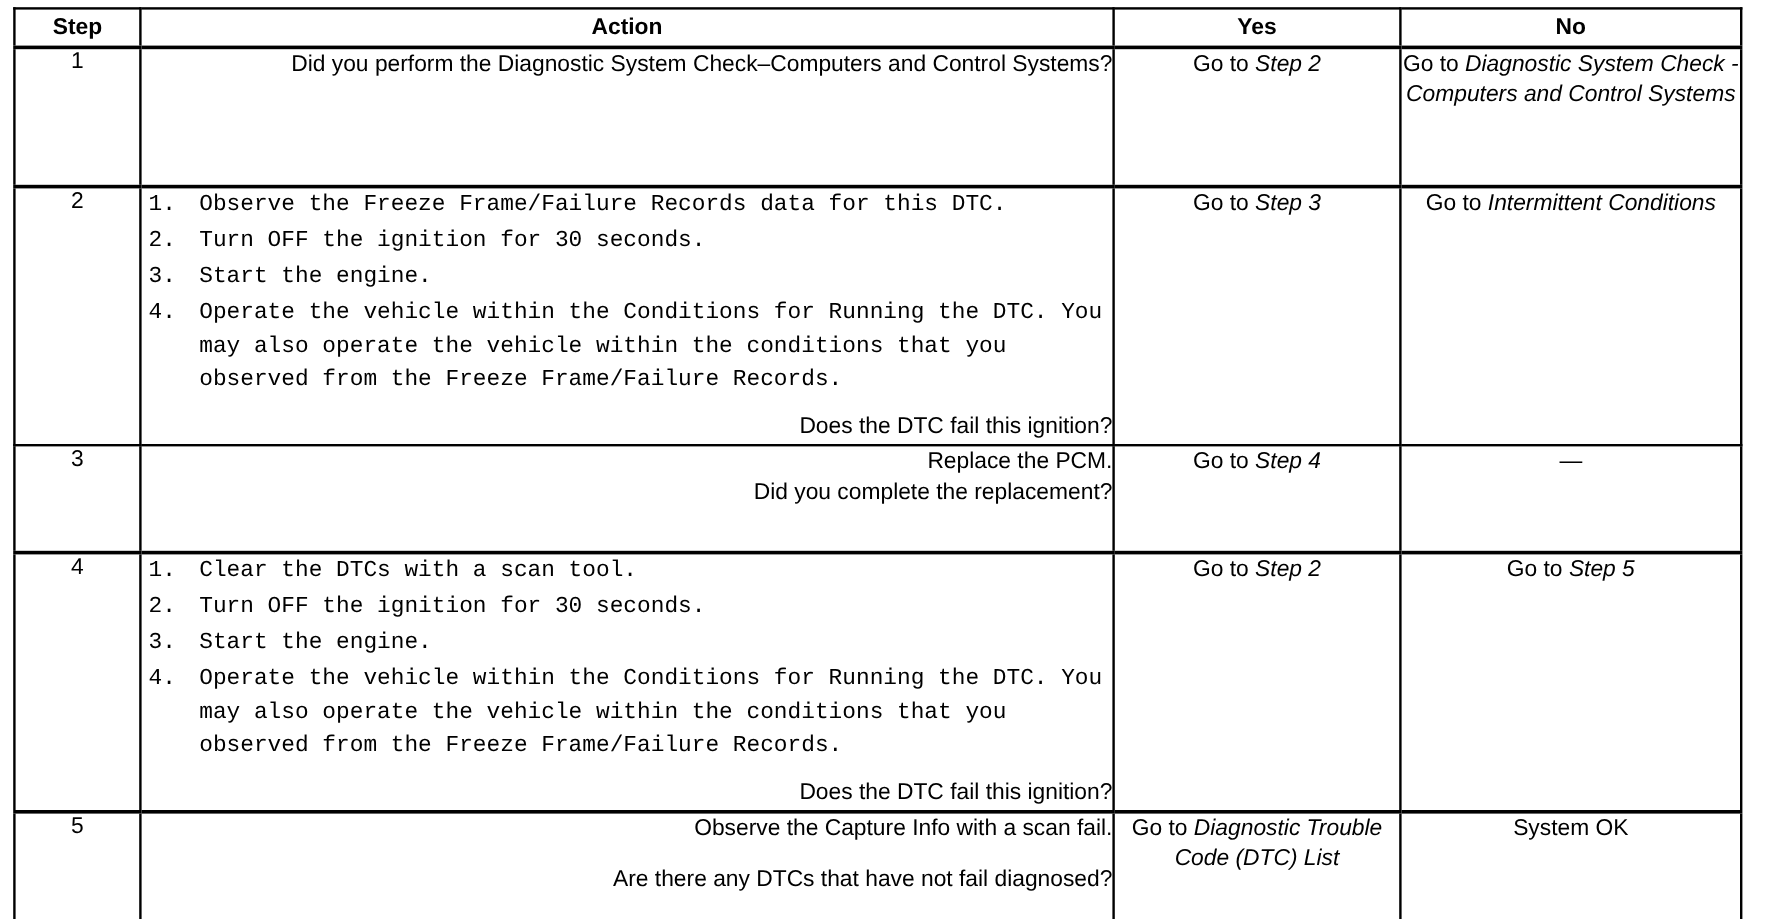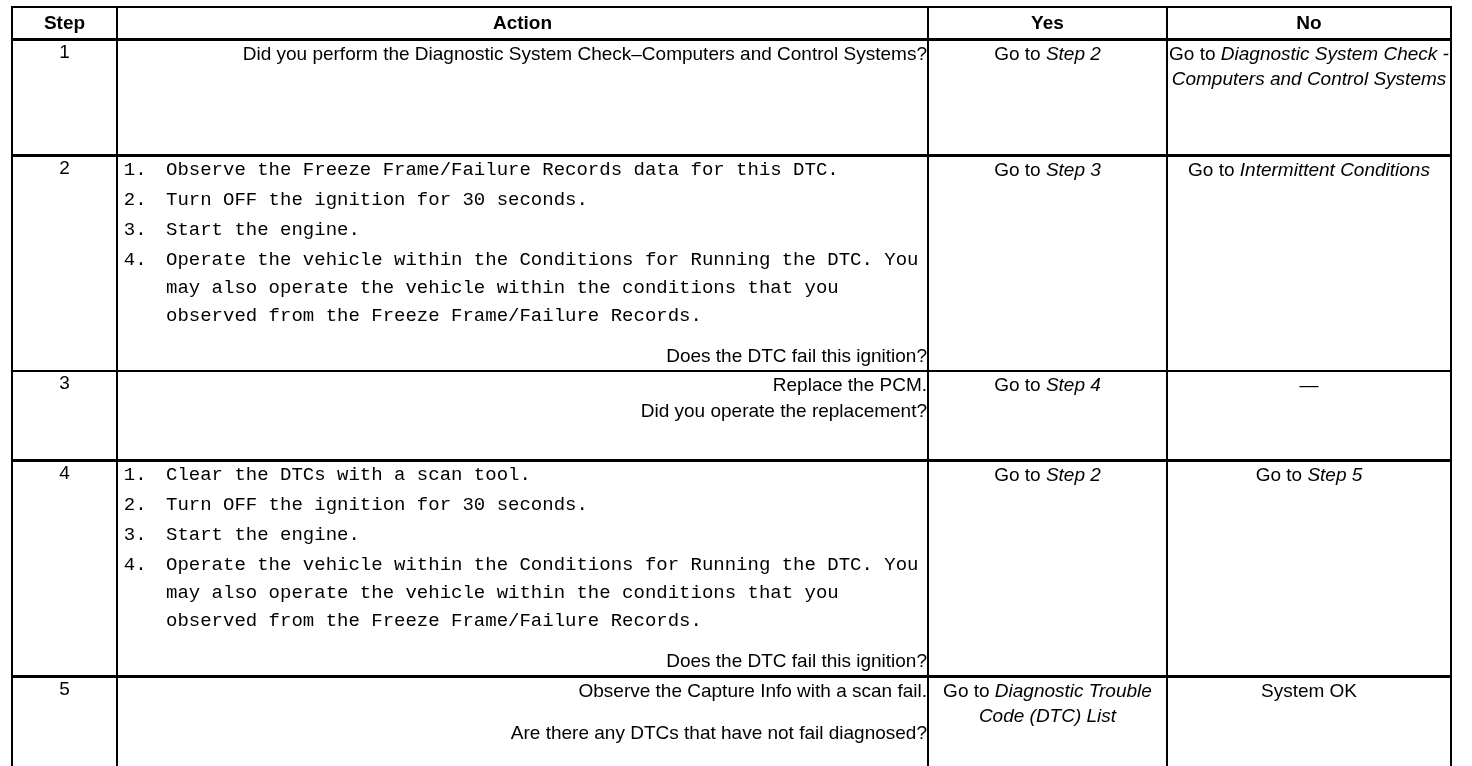--- a/index.html
+++ b/index.html
@@ -208,21 +208,21 @@
       </tr>
 
       <tr class="r3">
         <td class="step">
           <div class="num">3</div>
         </td>
         <td class="action">
           <div class="stack">
             <p class="para">Replace the PCM.</p>
             <div class="spacer"></div>
-            <p class="para">Did you operate the replacement?</p>
+            <p class="para">Did you complete the replacement?</p>
           </div>
         </td>
         <td class="ans">
           <div class="ansbox bottom">
             <div>
               <span>Go to </span><span class="ital">Step 4</span>
             </div>
           </div>
         </td>
         <td class="ans">

